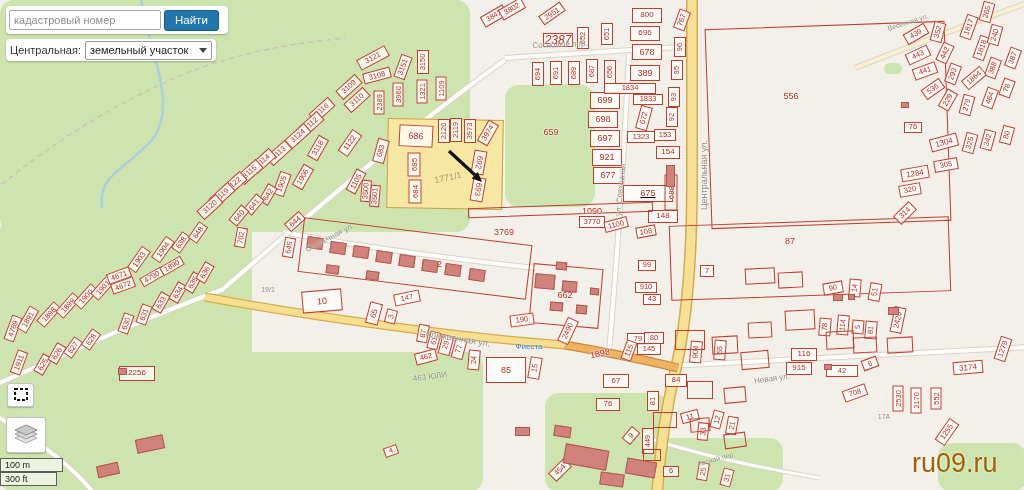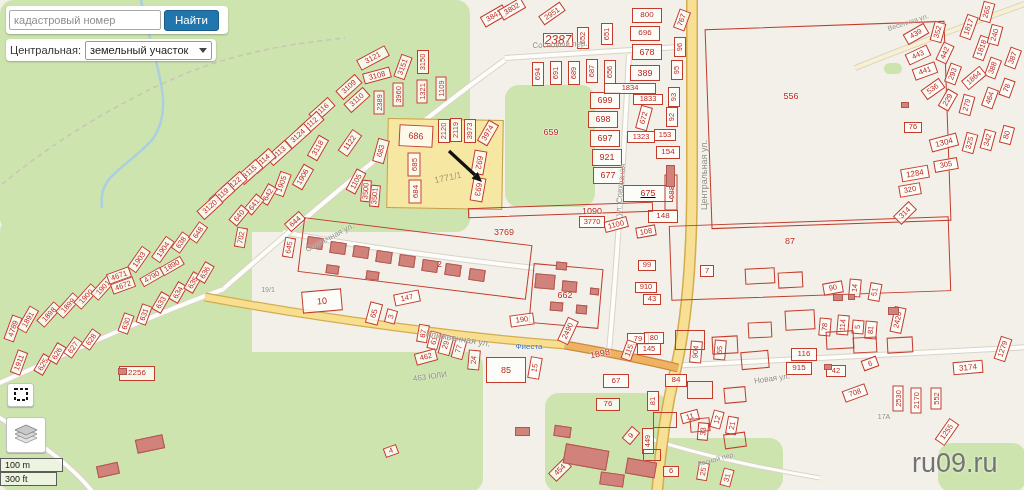--- a/index.html
+++ b/index.html
@@ -13,21 +13,21 @@
   .parcel.f-g{background:#cbe3ad;}
   .parcel span,.plabel{color:#bc2a1d;white-space:nowrap;
       text-shadow:0 0 2px #fff,0 0 2px #fff,0 0 1px #fff;line-height:1;}
   .plabel{position:absolute;font-size:9px;}
   .bld{position:absolute;background:#d1837b;border:1px solid #b0564e;box-sizing:border-box;}
   .mtext{position:absolute;white-space:nowrap;line-height:1;}
   .c-gray{color:#8f8d84;text-shadow:0 0 2px #fff;}
   .c-blue{color:#3f76c6;text-shadow:0 0 2px #fff;}
   .c-tan{color:#b09355;text-shadow:0 0 2px rgba(255,255,255,.6);}
   .c-big{color:#a3a29a;letter-spacing:6px;text-shadow:0 0 2px #fff;}
-  .c-wm{color:#737373;text-shadow:0 0 3px rgba(255,255,255,.8);font-size:27px;}
+  .c-wm{color:#a16207;text-shadow:0 0 3px rgba(255,255,255,.8);font-size:27px;}
   .hl{position:absolute;background:#f6e7a2;border:1.5px solid #c3a043;box-sizing:border-box;}
   
   .panel{position:absolute;background:#fff;border-radius:4px;
          box-shadow:0 1px 2px rgba(0,0,0,.25);display:flex;align-items:center;}
   #searchPanel{left:6px;top:6px;width:216px;height:28px;padding:0 3px;}
   #searchInput{width:142px;height:18px;border:1px solid #a9a9a9;border-radius:2px;
         font-size:11px;padding:0 4px;color:#333;font-family:inherit;}
   #searchInput::placeholder{color:#8d8d8d;}
   #findBtn{margin-left:3px;height:21px;padding:0 10px;background:#2177ad;color:#fff;
         border:1px solid #185e8a;border-radius:3px;font-size:11.5px;font-family:inherit;cursor:pointer;}
@@ -557,21 +557,21 @@
     </div>
     <div class="parcel" style="left: 851px; top: 321px; width: 14px; height: 12px; transform: rotate(-85deg);">
       <span style="font-size: 7.5px;">5</span>
     </div>
     <div class="parcel" style="left: 862px; top: 324px; width: 18px; height: 12px; transform: rotate(-85deg);">
       <span style="font-size: 7.5px;">81</span>
     </div>
     <div class="parcel" style="left: 885px; top: 314px; width: 26px; height: 12px; transform: rotate(-78deg);">
       <span style="font-size: 7.5px;">2420</span>
     </div>
-    <div class="parcel" style="left: 826px; top: 365px; width: 20px; height: 12px; transform: rotate(0deg);">
+    <div class="parcel" style="left: 826px; top: 365px; width: 32px; height: 12px; transform: rotate(0deg);">
       <span style="font-size: 7.5px;">42</span>
     </div>
     <div class="parcel" style="left: 862px; top: 357.5px; width: 16px; height: 11px; transform: rotate(-20deg);">
       <span style="font-size: 7.5px;">6</span>
     </div>
     <div class="parcel" style="left: 843px; top: 387px; width: 24px; height: 12px; transform: rotate(-20deg);">
       <span style="font-size: 7.5px;">708</span>
     </div>
     <div class="parcel" style="left: 885px; top: 392.5px; width: 26px; height: 11px; transform: rotate(-90deg);">
       <span style="font-size: 7.5px;">2530</span>

